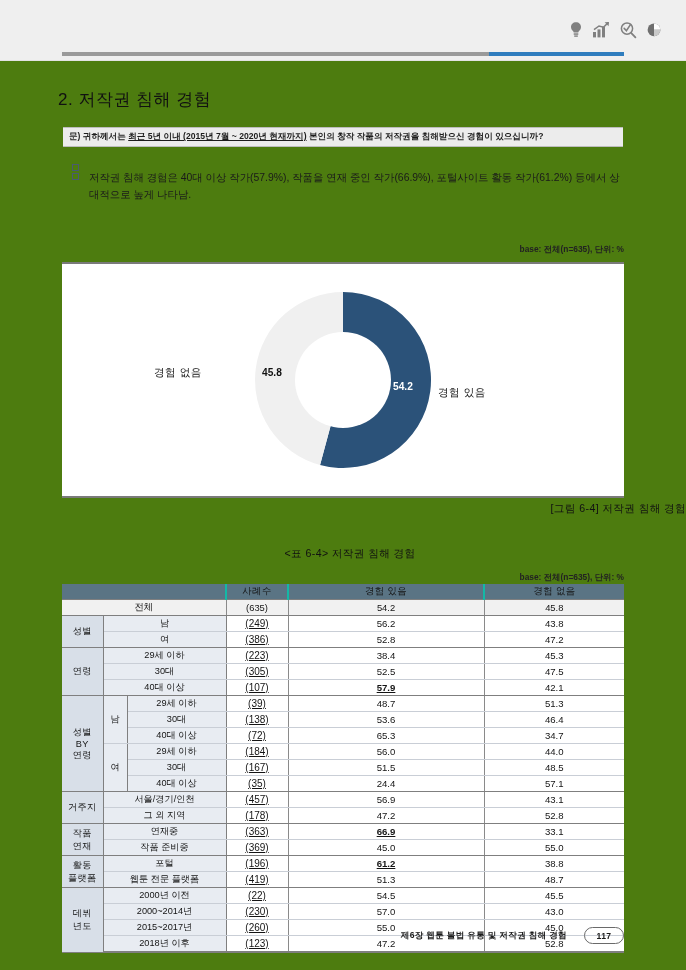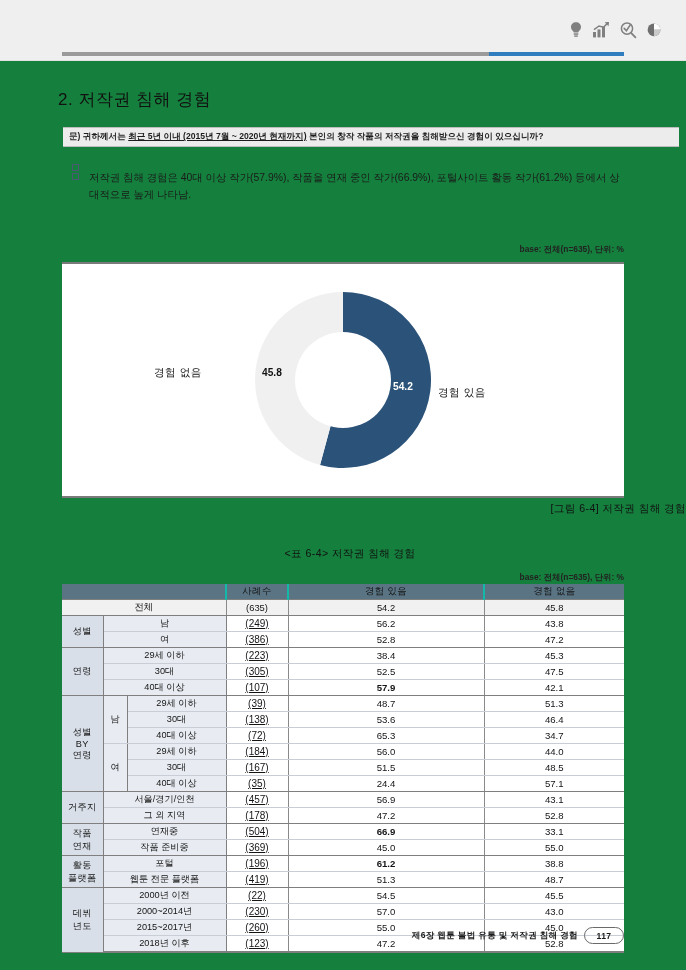--- a/index.html
+++ b/index.html
@@ -8,21 +8,21 @@
     background: #ffffff;
   }
   body {
     font-family: "Liberation Sans", "DejaVu Sans", sans-serif;
     color: #1a1a1a;
   }
   #page {
     position: relative;
     width: 686px;
     height: 970px;
-    background: #15803d;
+    background: #4d7c0f;
     overflow: hidden;
   }
 
   
   .banner {
     position: absolute;
     top: 0; left: 0;
     width: 686px;
     height: 60px;
     background: #efefef;
@@ -63,21 +63,21 @@
     font-weight: 400;
     letter-spacing: 0.5px;
     color: #111;
   }
 
   
   .question-bar {
     position: absolute;
     left: 63px;
     top: 127px;
-    width: 616px;
+    width: 560px;
     box-sizing: border-box;
     padding: 2px 6px 3px 6px;
     background: #ececec;
     border-top: 1px solid #bdbdbd;
     border-bottom: 1px solid #bdbdbd;
     font-size: 8.6px;
     font-weight: bold;
     color: #1d1d1d;
     white-space: nowrap;
     line-height: 13px;
@@ -256,38 +256,38 @@
   }
   .n-cell {
     font-size: 10px;
     background: #ffffff;
     text-decoration: underline;
   }
   .v-cell {
     font-size: 9.6px;
     background: #ffffff;
   }
-  .hl { font-weight: bold; }
+  .hl { font-weight: bold; text-decoration: underline; }
 
   
   .bt-solid { border-top: 1px solid #7f7f7f; }
   .bb-solid { border-bottom: 1px solid #7f7f7f; }
   .bb-thin { border-bottom: 1px solid #c9ced6; }
   .br-solid { border-right: 1px solid #7f7f7f; }
   table.stat tbody td.colsep { border-left: 1px solid #8a8a8a; }
   .tbl-bottom td { border-bottom: 2px solid #7f7f7f; }
 
   
   .footer {
     position: absolute;
     right: 62px;
     bottom: 26px;
     display: flex;
     align-items: center;
-    gap: 6px;
+    gap: 17px;
     font-size: 8.6px;
     font-weight: bold;
     color: #1a1a1a;
     letter-spacing: 0.3px;
   }
   .page-badge {
     display: inline-flex;
     align-items: center;
     justify-content: center;
     min-width: 28px;
@@ -489,21 +489,21 @@
           <td class="n-cell bb-solid">(178)</td>
           <td class="v-cell colsep  bb-solid">47.2</td>
           <td class="v-cell colsep  bb-solid">52.8</td>
         </tr>
         <tr>
           <td rowspan="2" class="grp bt-solid bb-solid br-solid">
             <div>작품</div>
             <div>연재</div>
           </td>
           <td colspan="2" class="lab br-solid bt-solid bb-thin">연재중</td>
-          <td class="n-cell bt-solid bb-thin">(504)</td>
+          <td class="n-cell bt-solid bb-thin">(363)</td>
           <td class="v-cell colsep  bt-solid bb-thin"><span class="hl">66.9</span></td>
           <td class="v-cell colsep  bt-solid bb-thin">33.1</td>
         </tr>
         <tr>
           <td colspan="2" class="lab br-solid bb-solid">작품 준비중</td>
           <td class="n-cell bb-solid">(369)</td>
           <td class="v-cell colsep  bb-solid">45.0</td>
           <td class="v-cell colsep  bb-solid">55.0</td>
         </tr>
         <tr>

